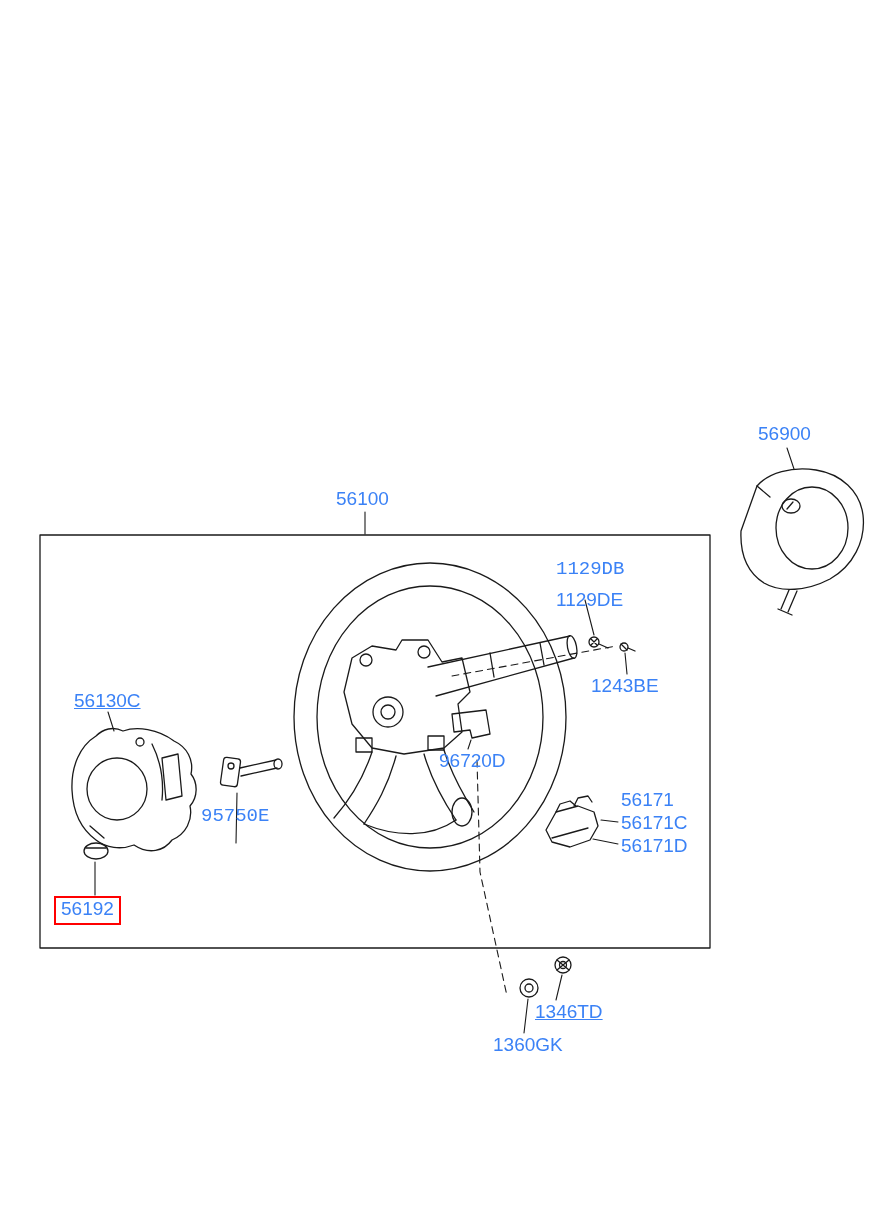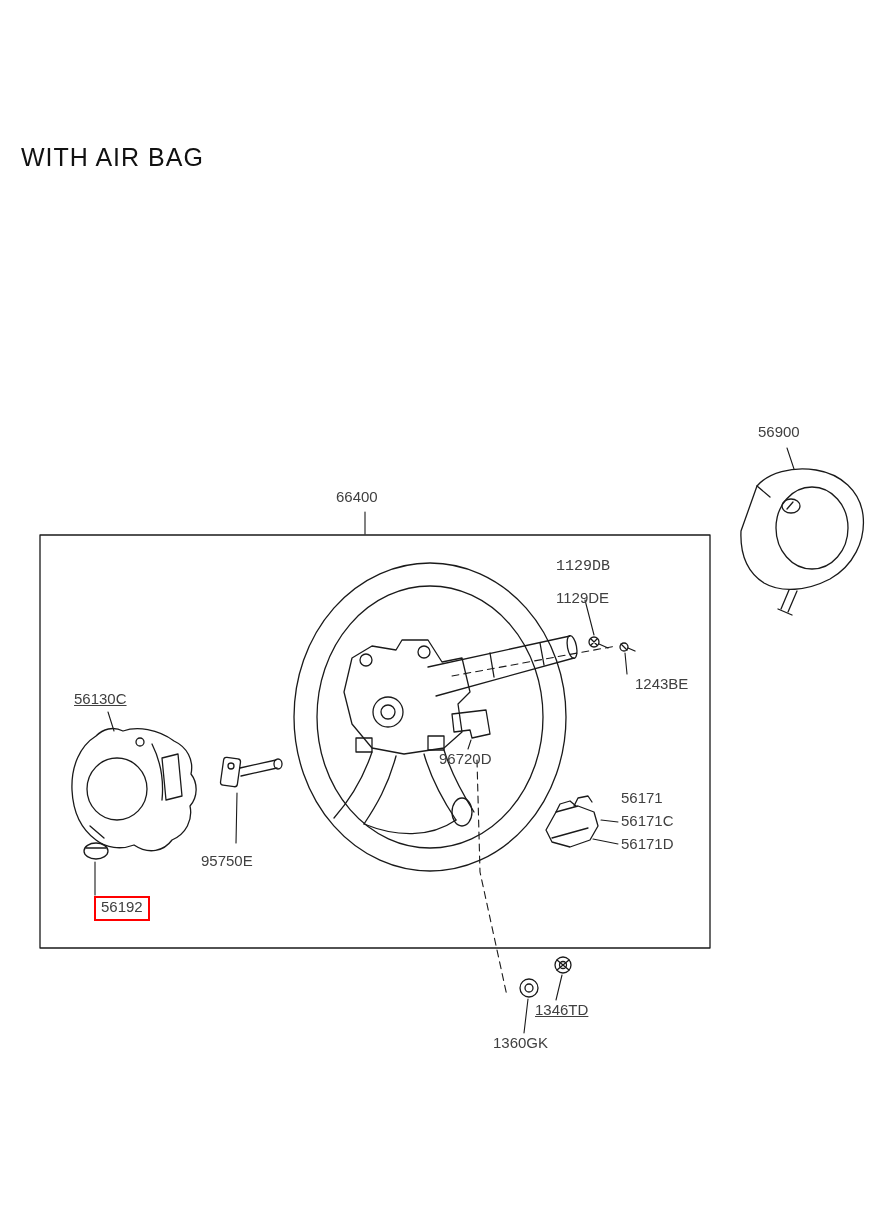--- a/index.html
+++ b/index.html
@@ -13,22 +13,22 @@
   .stage svg { position:absolute; left:0; top:0; }
   .title {
     position:absolute;
     font-size: 25px;
     color:#111;
     letter-spacing: 1px;
     white-space: nowrap;
   }
   .part-label {
     position:absolute;
-    font-size: 15px;
-    color:#404040;
+    font-size: 19px;
+    color:#3b82f6;
     white-space: nowrap;
     line-height: 1.1;
   }
   .red-box {
     border: 2px solid #ff0000;
     padding: 1px 5px 3px 5px;
   }
 </style>
 </head>
 <body>
@@ -144,37 +144,36 @@
         <ellipse cx="791" cy="506" rx="9" ry="7"></ellipse>
         <path d="M787,509 L793,502"></path>
         <path d="M757,486 L770,497"></path>
         <path d="M789,590 L781,609 M797,591 L788,612"></path>
         <path d="M778,609 L792,615"></path>
       </g>
 
     </g>
   </svg>
 
-  <div class="title" style="left:21px; top:143px;">WITH AIR BAG</div>
 
   <div class="part-label" style="left:758px; top:424px;">56900</div>
-  <div class="part-label" style="left:336px; top:489px;">66400</div>
+  <div class="part-label" style="left:336px; top:489px;">56100</div>
 
   <div class="part-label" style="left:556px; top:559px;font-family:Liberation Mono, monospace;">1129DB</div>
   <div class="part-label" style="left:556px; top:578px;margin-top:12px;">1129DE</div>
-  <div class="part-label" style="left:591px; top:676px;margin-left:44px;">1243BE</div>
+  <div class="part-label" style="left:591px; top:676px;">1243BE</div>
 
   <div class="part-label" style="left:439px; top:751px;">96720D</div>
   <div class="part-label" style="left:74px; top:691px;text-decoration:underline;">56130C</div>
-  <div class="part-label" style="left:201px; top:853px;">95750E</div>
+  <div class="part-label" style="left:201px; top:806px;font-family:Liberation Mono, monospace;">95750E</div>
 
   <div class="part-label" style="left:621px; top:790px;">56171</div>
   <div class="part-label" style="left:621px; top:813px;">56171C</div>
   <div class="part-label" style="left:621px; top:836px;">56171D</div>
 
-  <div class="part-label red-box" style="left: 54px; top: 896px; border-color: rgb(255, 0, 0); margin-left: 40px;">
+  <div class="part-label red-box" style="left: 54px; top: 896px; border-color: rgb(255, 0, 0);">
     <span>56192</span>
   </div>
 
   <div class="part-label" style="left:535px; top:1002px;text-decoration:underline;">1346TD</div>
   <div class="part-label" style="left:493px; top:1035px;">1360GK</div>
 
 </div>
 
 </body></html>

